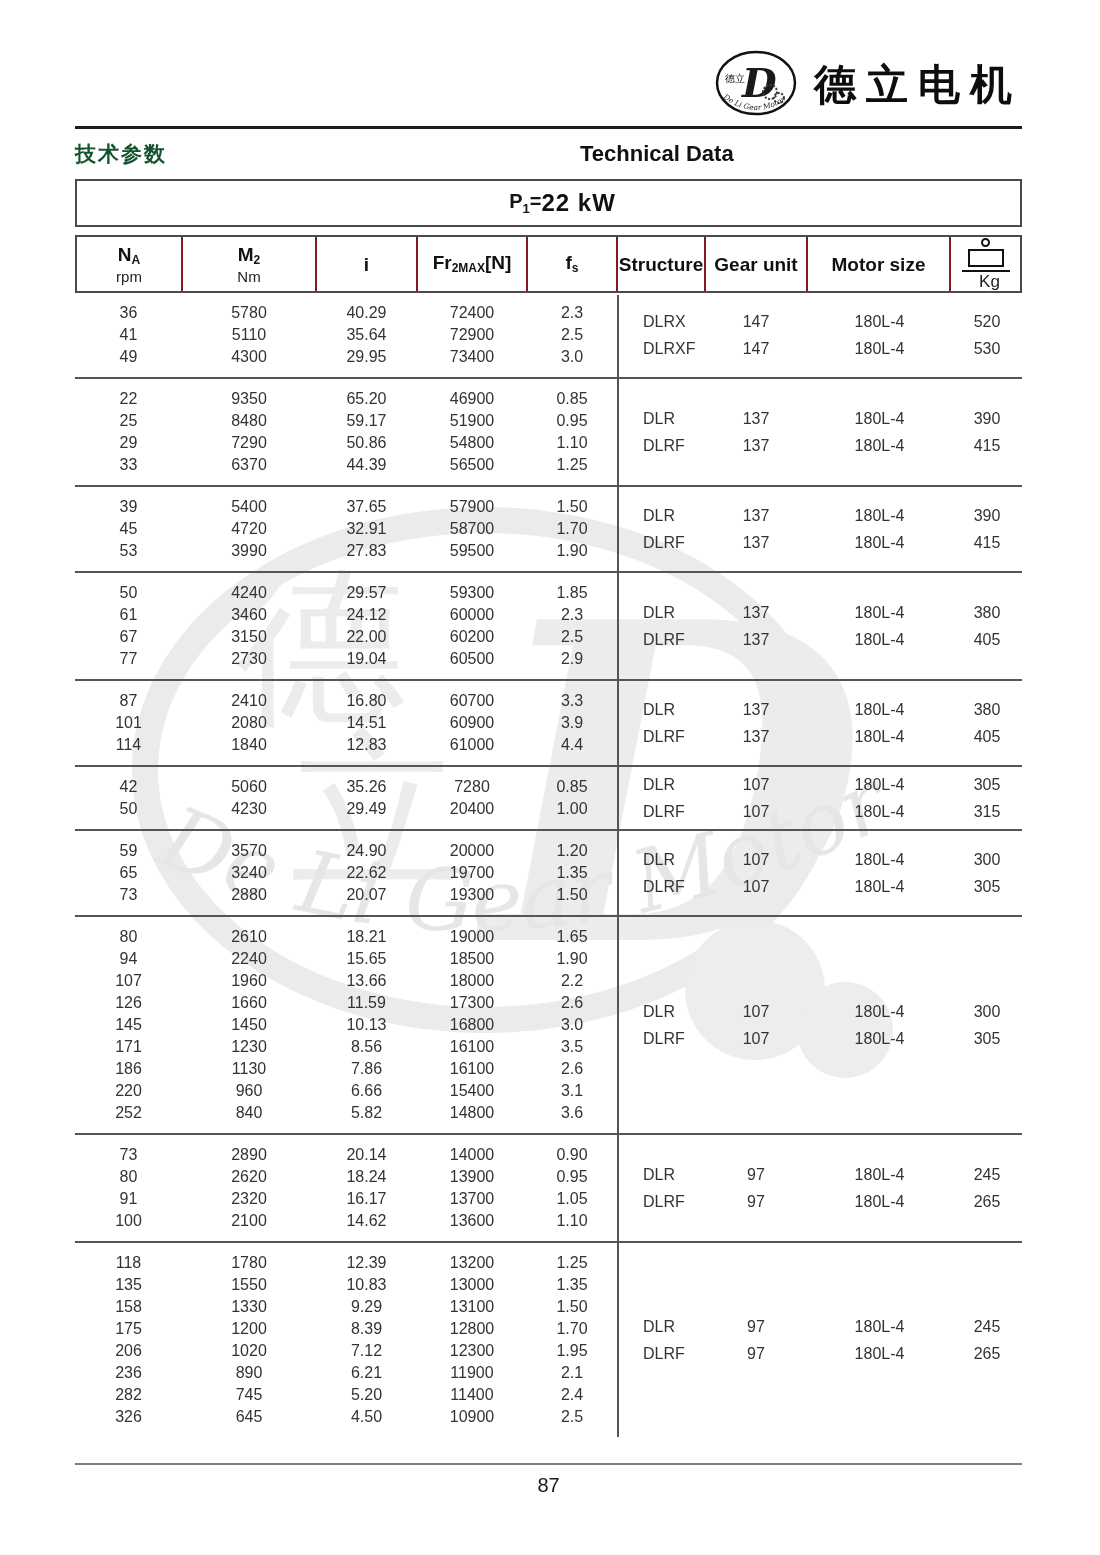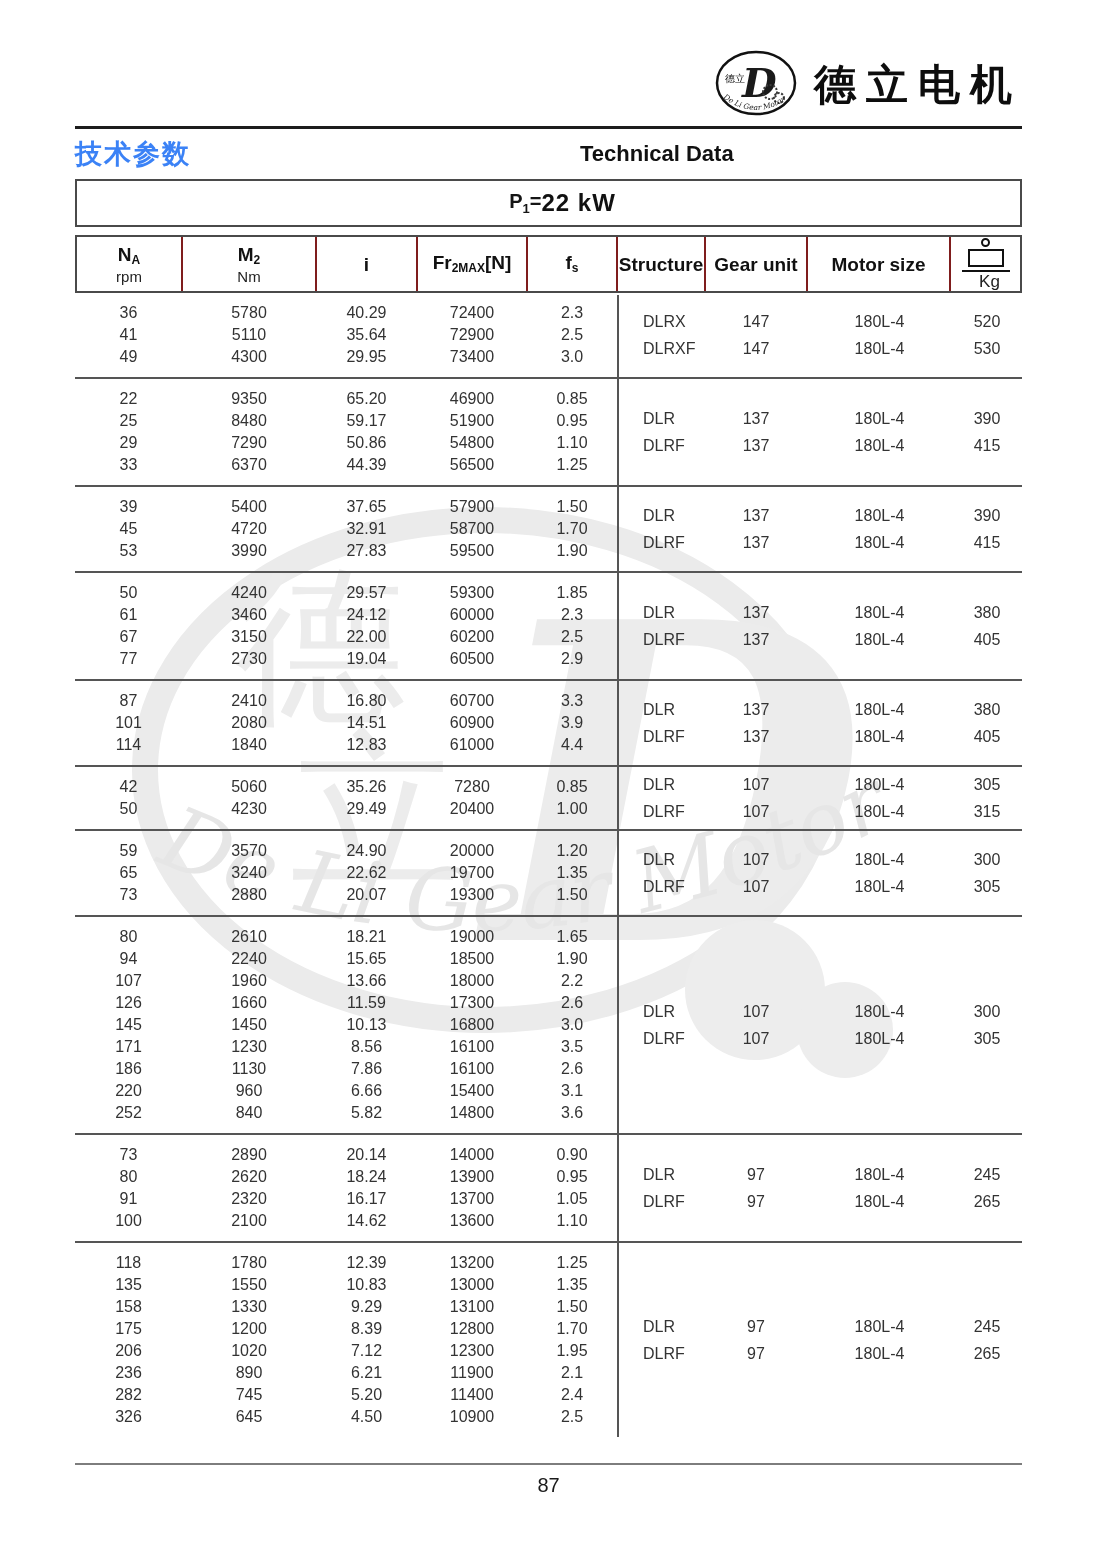--- a/index.html
+++ b/index.html
@@ -15,21 +15,21 @@
 
   
   .header { position:relative; height:126px; }
   .logo-block { position:absolute; right:0; top:48px; display:flex; align-items:center; gap:16px; }
   .emblem { width:84px; height:74px; }
   .brand-name { font-family:"DejaVu Serif", serif; font-weight:700; font-size:42px; letter-spacing:10px; color:#0d0d0d; line-height:1; }
 
   .rule { height:3px; background:#1c1c1c; }
 
   .section-row { position:relative; height:50px; display:flex; align-items:center; }
-  .section-cn { font-size:27px; font-weight:700; color:#3b82f6; letter-spacing:2px; }
+  .section-cn { font-size:21px; font-weight:700; color:#14532d; letter-spacing:2px; }
   .section-en { position:absolute; left:505px; font-size:22px; font-weight:700; color:#111; }
 
   .power-box { height:48px; border:2px solid #4a4a4a; display:flex; align-items:center; justify-content:center; background:transparent; }
   .p-small { font-size:20px; font-weight:700; color:#151515;margin-left:28px; }
   .p-small sub { font-size:13px; font-weight:700; }
   .p-big { font-size:24px; font-weight:700; letter-spacing:1px; color:#111; }
 
   
   .thead { margin-top:8px; display:grid; grid-template-columns:106px 134px 101px 110px 90px 88px 102px 143px 69px; height:58px; border:2px solid #4a4a4a; }
   .hc { border-right:2px solid #7f1d1d; display:flex; flex-direction:column; align-items:center; justify-content:center; color:#111; }

